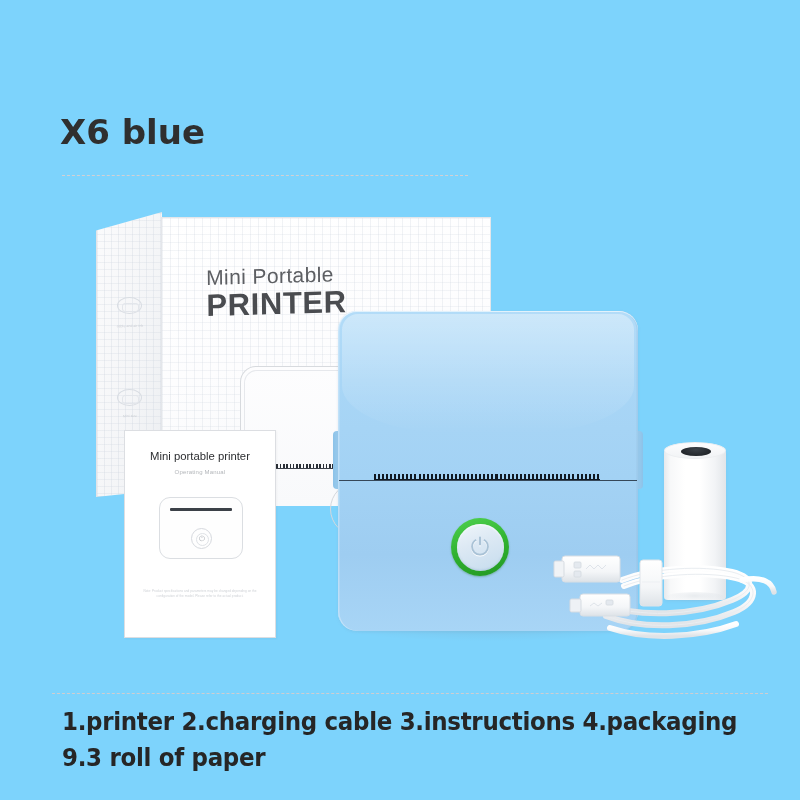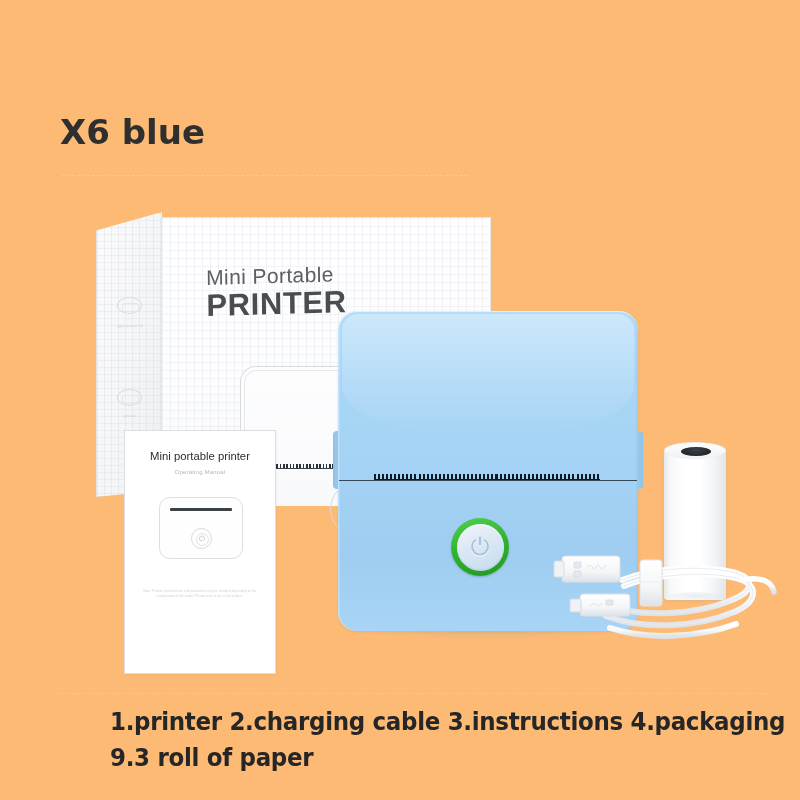--- a/index.html
+++ b/index.html
@@ -9,21 +9,21 @@
     height: 800px;
     background: #ffffff;
     font-family: "Liberation Sans", sans-serif;
     overflow: hidden;
   }
 
   #page {
     position: relative;
     width: 800px;
     height: 800px;
-    background: #fdba74;
+    background: #7dd3fc;
   }
 
   
   .product-title {
     position: absolute;
     left: 60px;
     top: 112px;
     font-family: "DejaVu Sans", sans-serif;
     font-size: 34px;
     font-weight: bold;
@@ -56,21 +56,21 @@
     left: 62px;
     top: 703px;
     width: 730px;
     font-family: "DejaVu Sans Condensed", "Liberation Sans Narrow", "Liberation Sans", sans-serif;
     font-size: 25.5px;
     font-weight: bold;
     color: #262626;
     line-height: 36px;
     letter-spacing: -0.3px;
   }
-  .caption-line { display: block; white-space: nowrap; margin-left: 48px; }
+  .caption-line { display: block; white-space: nowrap; }
 
   
   .scene {
     position: absolute;
     left: 0;
     top: 190px;
     width: 800px;
     height: 480px;
   }
 
@@ -244,21 +244,21 @@
     line-height: 20px;
     text-align: center;
   }
 
   
   .manual {
     position: absolute;
     left: 124px;
     top: 240px;
     width: 152px;
-    height: 244px;
+    height: 208px;
     background: #ffffff;
     border: 1px solid #dcdee2;
     box-shadow: 1px 1px 2px rgba(0,0,0,0.04);
   }
   .manual-title {
     position: absolute;
     left: 0; right: 0;
     top: 19px;
     text-align: center;
     font-family: "Liberation Sans", sans-serif;

